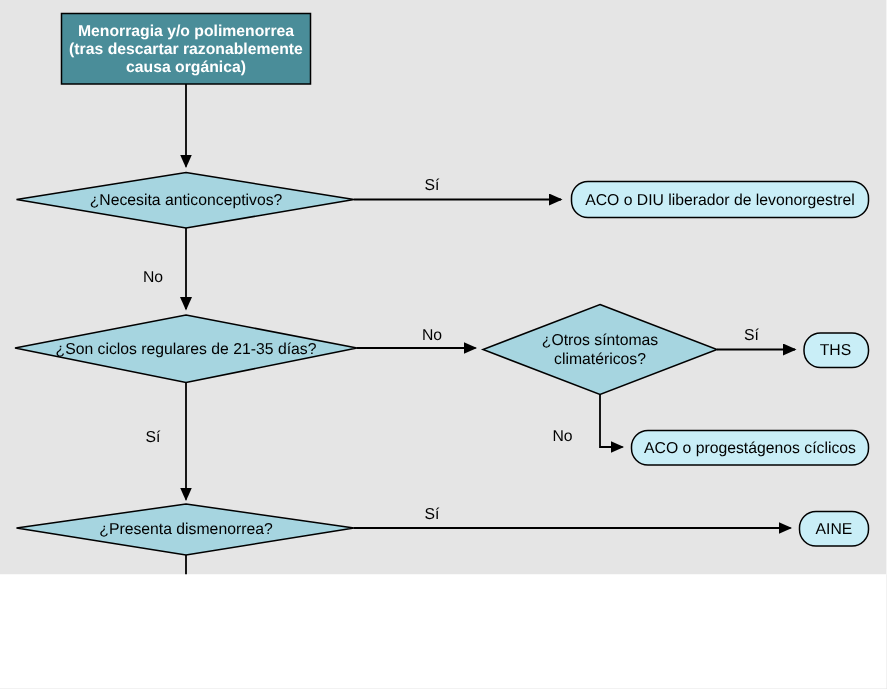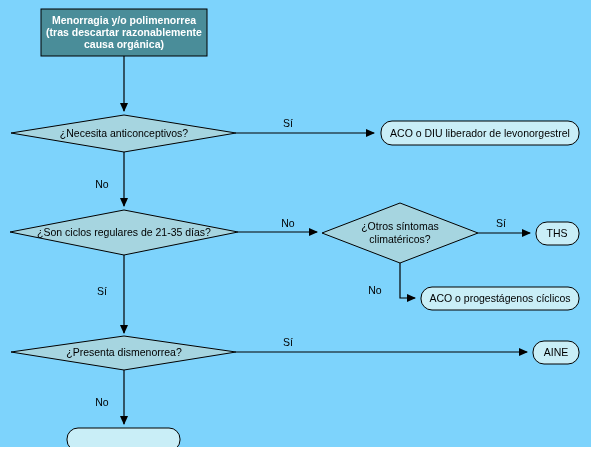--- a/index.html
+++ b/index.html
@@ -6,22 +6,22 @@
     margin: 0;
     padding: 0;
     background: #ffffff;
   }
   body {
     font-family: "Liberation Sans", sans-serif;
   }
   #chart-root {
     position: relative;
     width: 591px;
-    height: 447px;
-    background: #7dd3fc;
+    height: 383px;
+    background: #e5e5e5;
     overflow: hidden;
   }
   svg.flow {
     position: absolute;
     left: 0;
     top: 0;
     width: 591px;
     height: 459px;
   }
   .node-shape {

